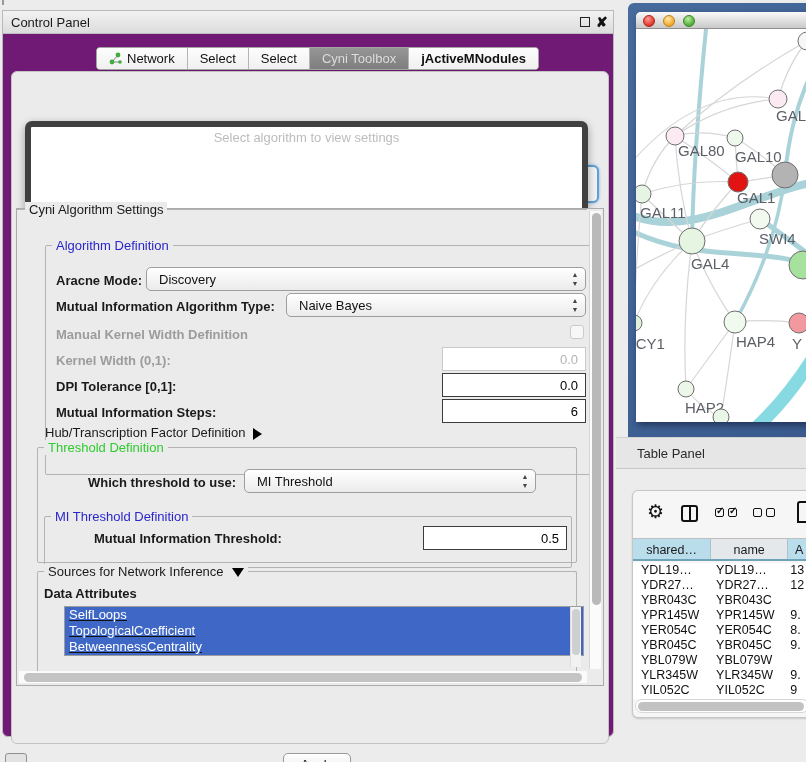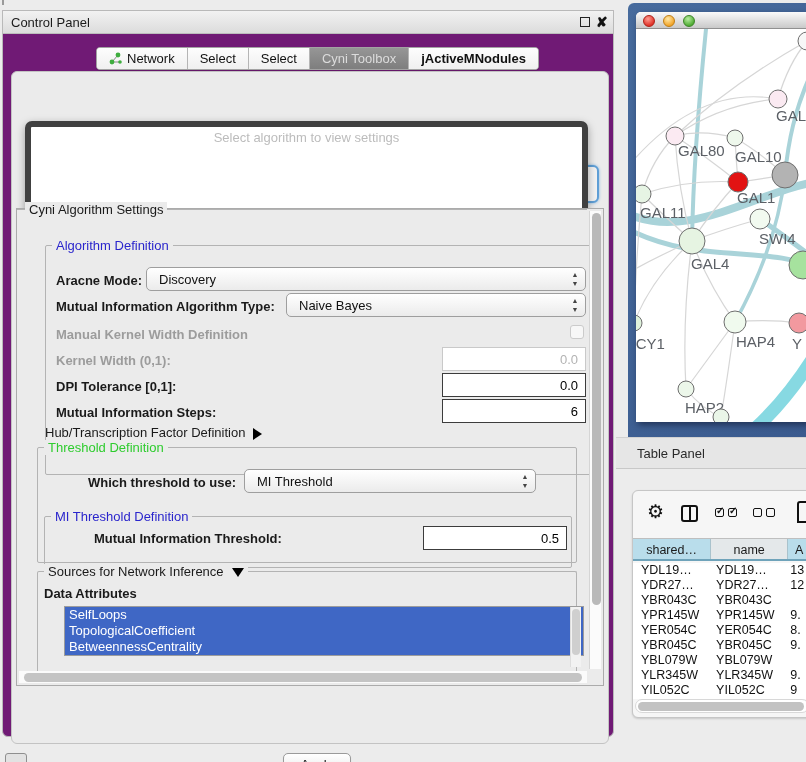--- a/index.html
+++ b/index.html
@@ -233,21 +233,21 @@
         <div class="group" style="left:6px;top:68px;width:528px;height:52px;">
           <div class="group-title t-blue" style="background:#ebebeb;">MI Threshold Definition</div>
           <div class="lbl" style="left:10px;top:14px;margin-left:39px;">Mutual Information Threshold:</div>
           <div class="field en" style="left:378px;top:9px;width:144px;">0.5</div>
         </div>
       </div>
 
       <div class="group" id="grp-sources" style="left:20px;top:362px;width:540px;height:110px;border-bottom:none;">
         <div class="group-title t-black"><span>Sources for Network Inference</span><span class="tri-down"></span></div>
         <div class="lbl" style="left:6px;top:14px;">Data Attributes</div>
-        <div id="attr-list" style="left:26px;top:34px;width:520px;height:50px;">
+        <div id="attr-list" style="left:26px;top:34px;width:520px;height:50px;text-decoration:underline;">
             <div class="row" style="background: rgb(63, 103, 197);">SelfLoops</div>
             <div class="row" style="background: rgb(63, 103, 197);">TopologicalCoefficient</div>
             <div class="row" style="background: rgb(63, 103, 197);">BetweennessCentrality</div>
             <div class="row" style="background: rgb(63, 103, 197);">gal4RGexp</div>
           </div>
         <div id="attr-scroll" style="left:532px;top:35px;height:60px;">
             <div class="thumb"></div>
           </div>
       </div>
 

